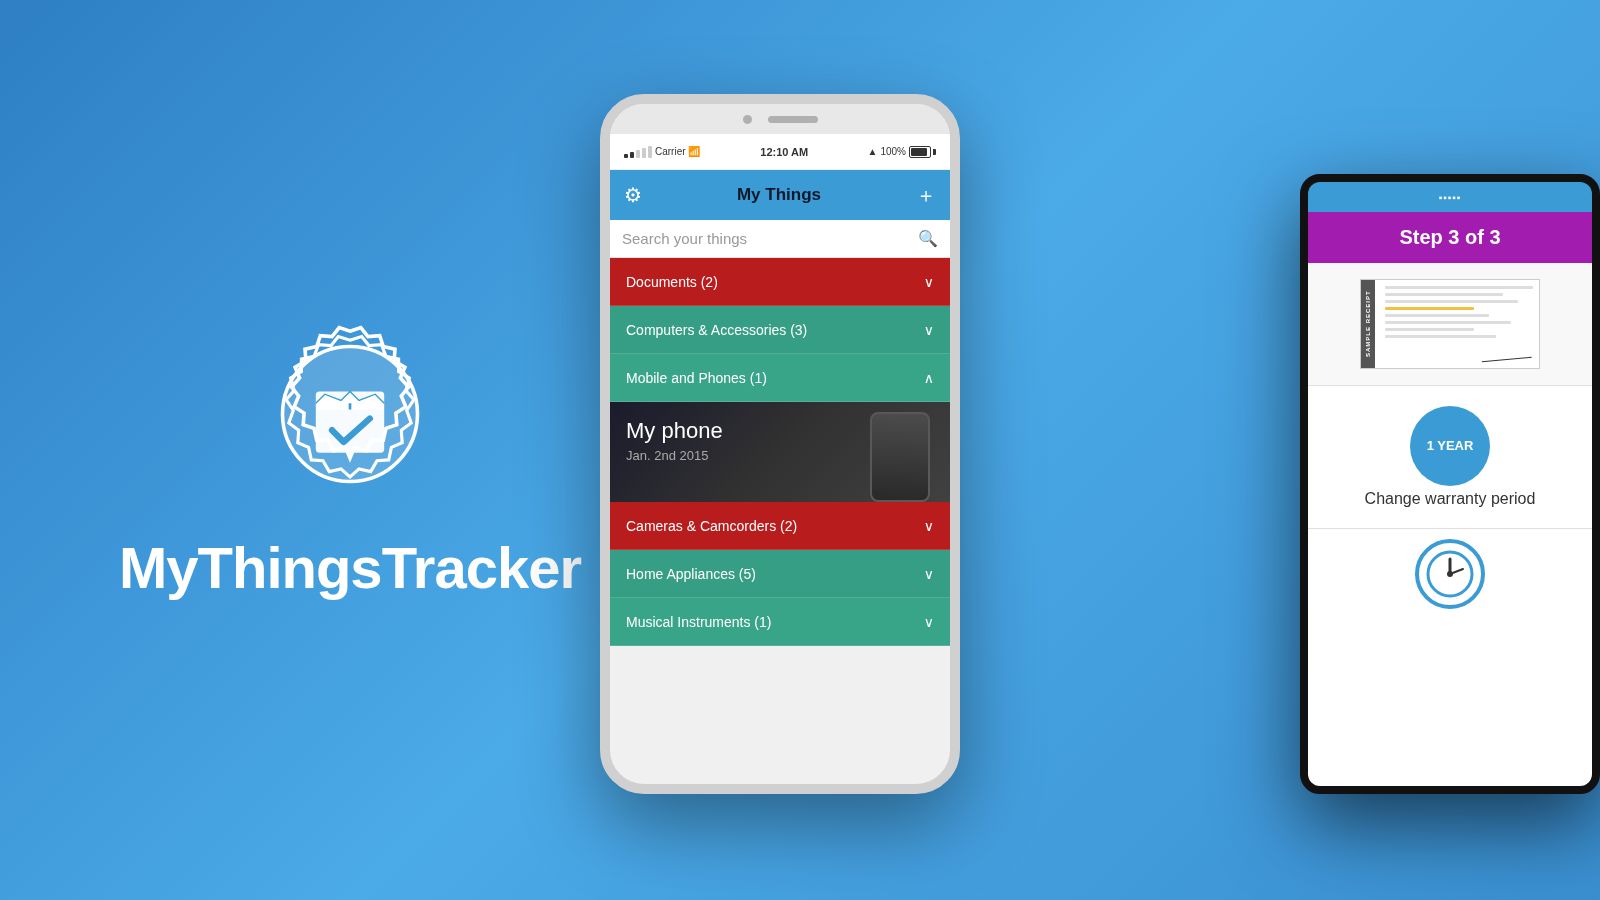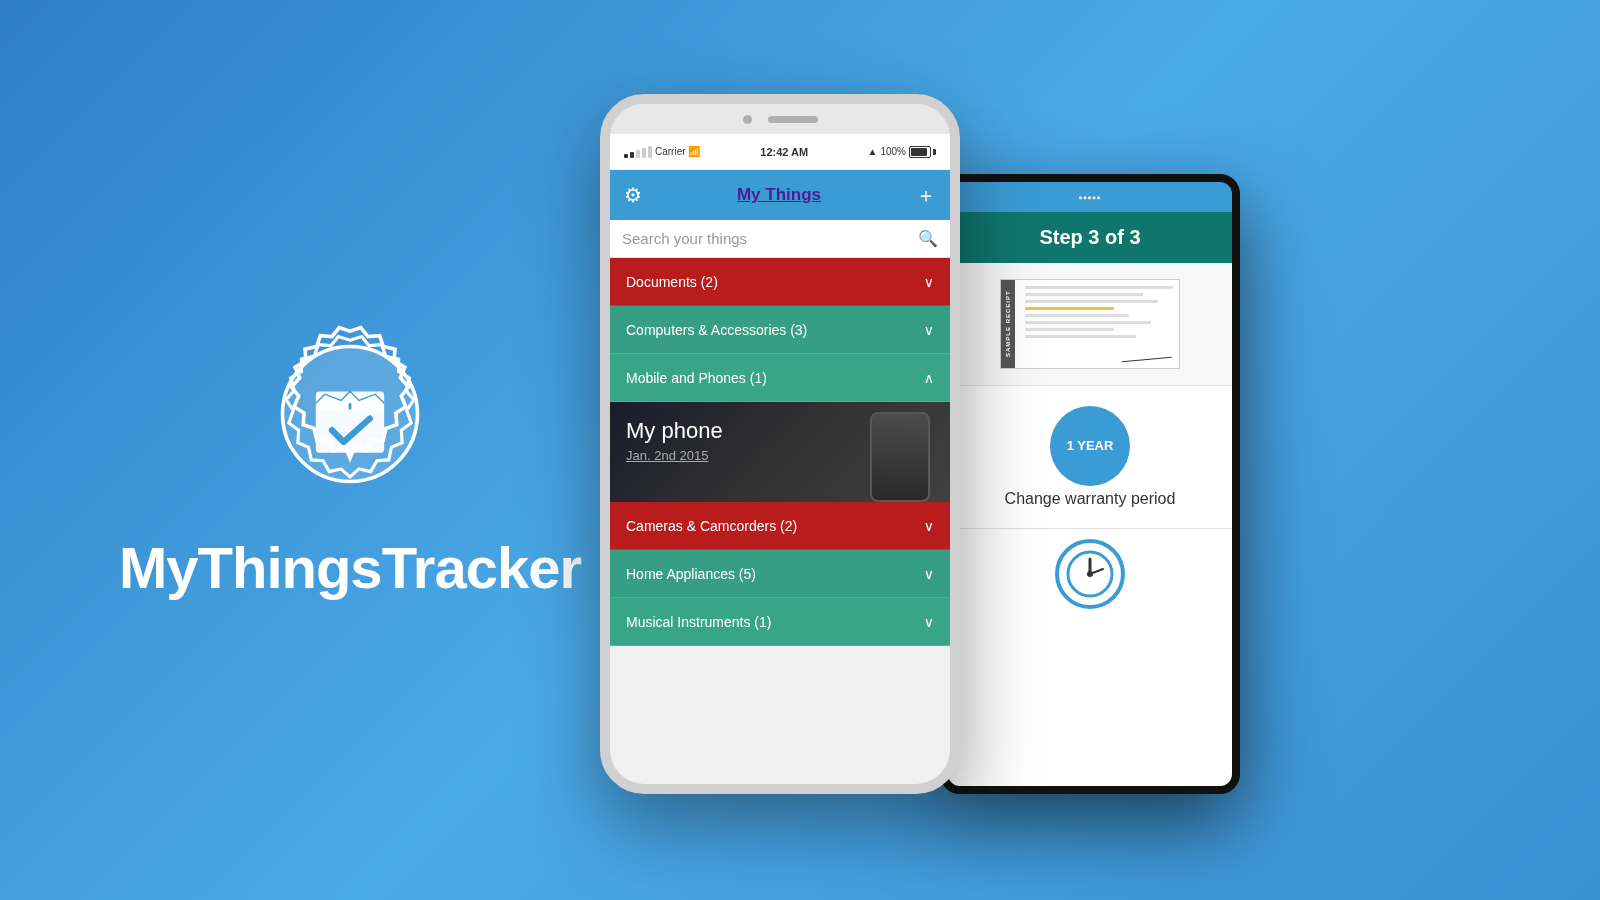--- a/index.html
+++ b/index.html
@@ -56,21 +56,21 @@
 
     
     .right-panel {
       position: absolute;
       right: 0;
       top: 0;
       left: 600px;
       height: 852px;
       display: flex;
       align-items: flex-end;
-      justify-content: flex-start;
+      justify-content: space-between;
       padding-bottom: 8px;
     }
 
     .iphone {
       width: 360px;
       height: 700px;
       background: #f0f0f0;
       border-radius: 44px;
       border: 10px solid #d0d0d0;
       position: relative;
@@ -170,24 +170,23 @@
       background: #3a9bd5;
       height: 50px;
       display: flex;
       align-items: center;
       justify-content: space-between;
       padding: 0 14px;
       flex-shrink: 0;
     }
 
     .app-bar-title {
-      color: #4c1d95;
+      color: #0f172a;
       font-size: 17px;
       font-weight: 600;
-      text-decoration: underline;
     }
 
     .app-bar-icon {
       color: #fff;
       font-size: 20px;
     }
 
     
     .search-bar {
       background: #fff;
@@ -269,21 +268,20 @@
     .item-name {
       color: #fff;
       font-size: 22px;
       font-weight: 400;
     }
 
     .item-date {
       color: #aaa;
       font-size: 13px;
       margin-top: 4px;
-      text-decoration: underline;
     }
 
     
     .phone-silhouette {
       position: absolute;
       right: 20px;
       bottom: 0;
       width: 60px;
       height: 90px;
       background: linear-gradient(180deg, #555 0%, #222 100%);
@@ -326,21 +324,21 @@
     
     .android-content {
       background: #fff;
       flex: 1;
       display: flex;
       flex-direction: column;
       height: calc(100% - 30px);
     }
 
     .android-step-header {
-      background: #0f766e;
+      background: #a21caf;
       padding: 14px 16px;
       color: #fff;
       font-size: 20px;
       font-weight: 600;
       text-align: center;
     }
 
     
     .receipt-section {
       background: #f8f8f8;
@@ -561,21 +559,21 @@
         <div class="signal-dots">
           <span></span>
             <span></span>
             <span></span>
             <span></span>
             <span></span>
         </div>
         <span>Carrier</span>
         <span>📶</span>
       </div>
-      <div class="time">12:42 AM</div>
+      <div class="time">12:10 AM</div>
       <div class="battery">
         <span>▲</span>
         <span>100%</span>
         <div class="battery-icon">
           <div class="battery-body">
             <div class="battery-fill"></div>
           </div>
           <div class="battery-tip"></div>
         </div>
       </div>

